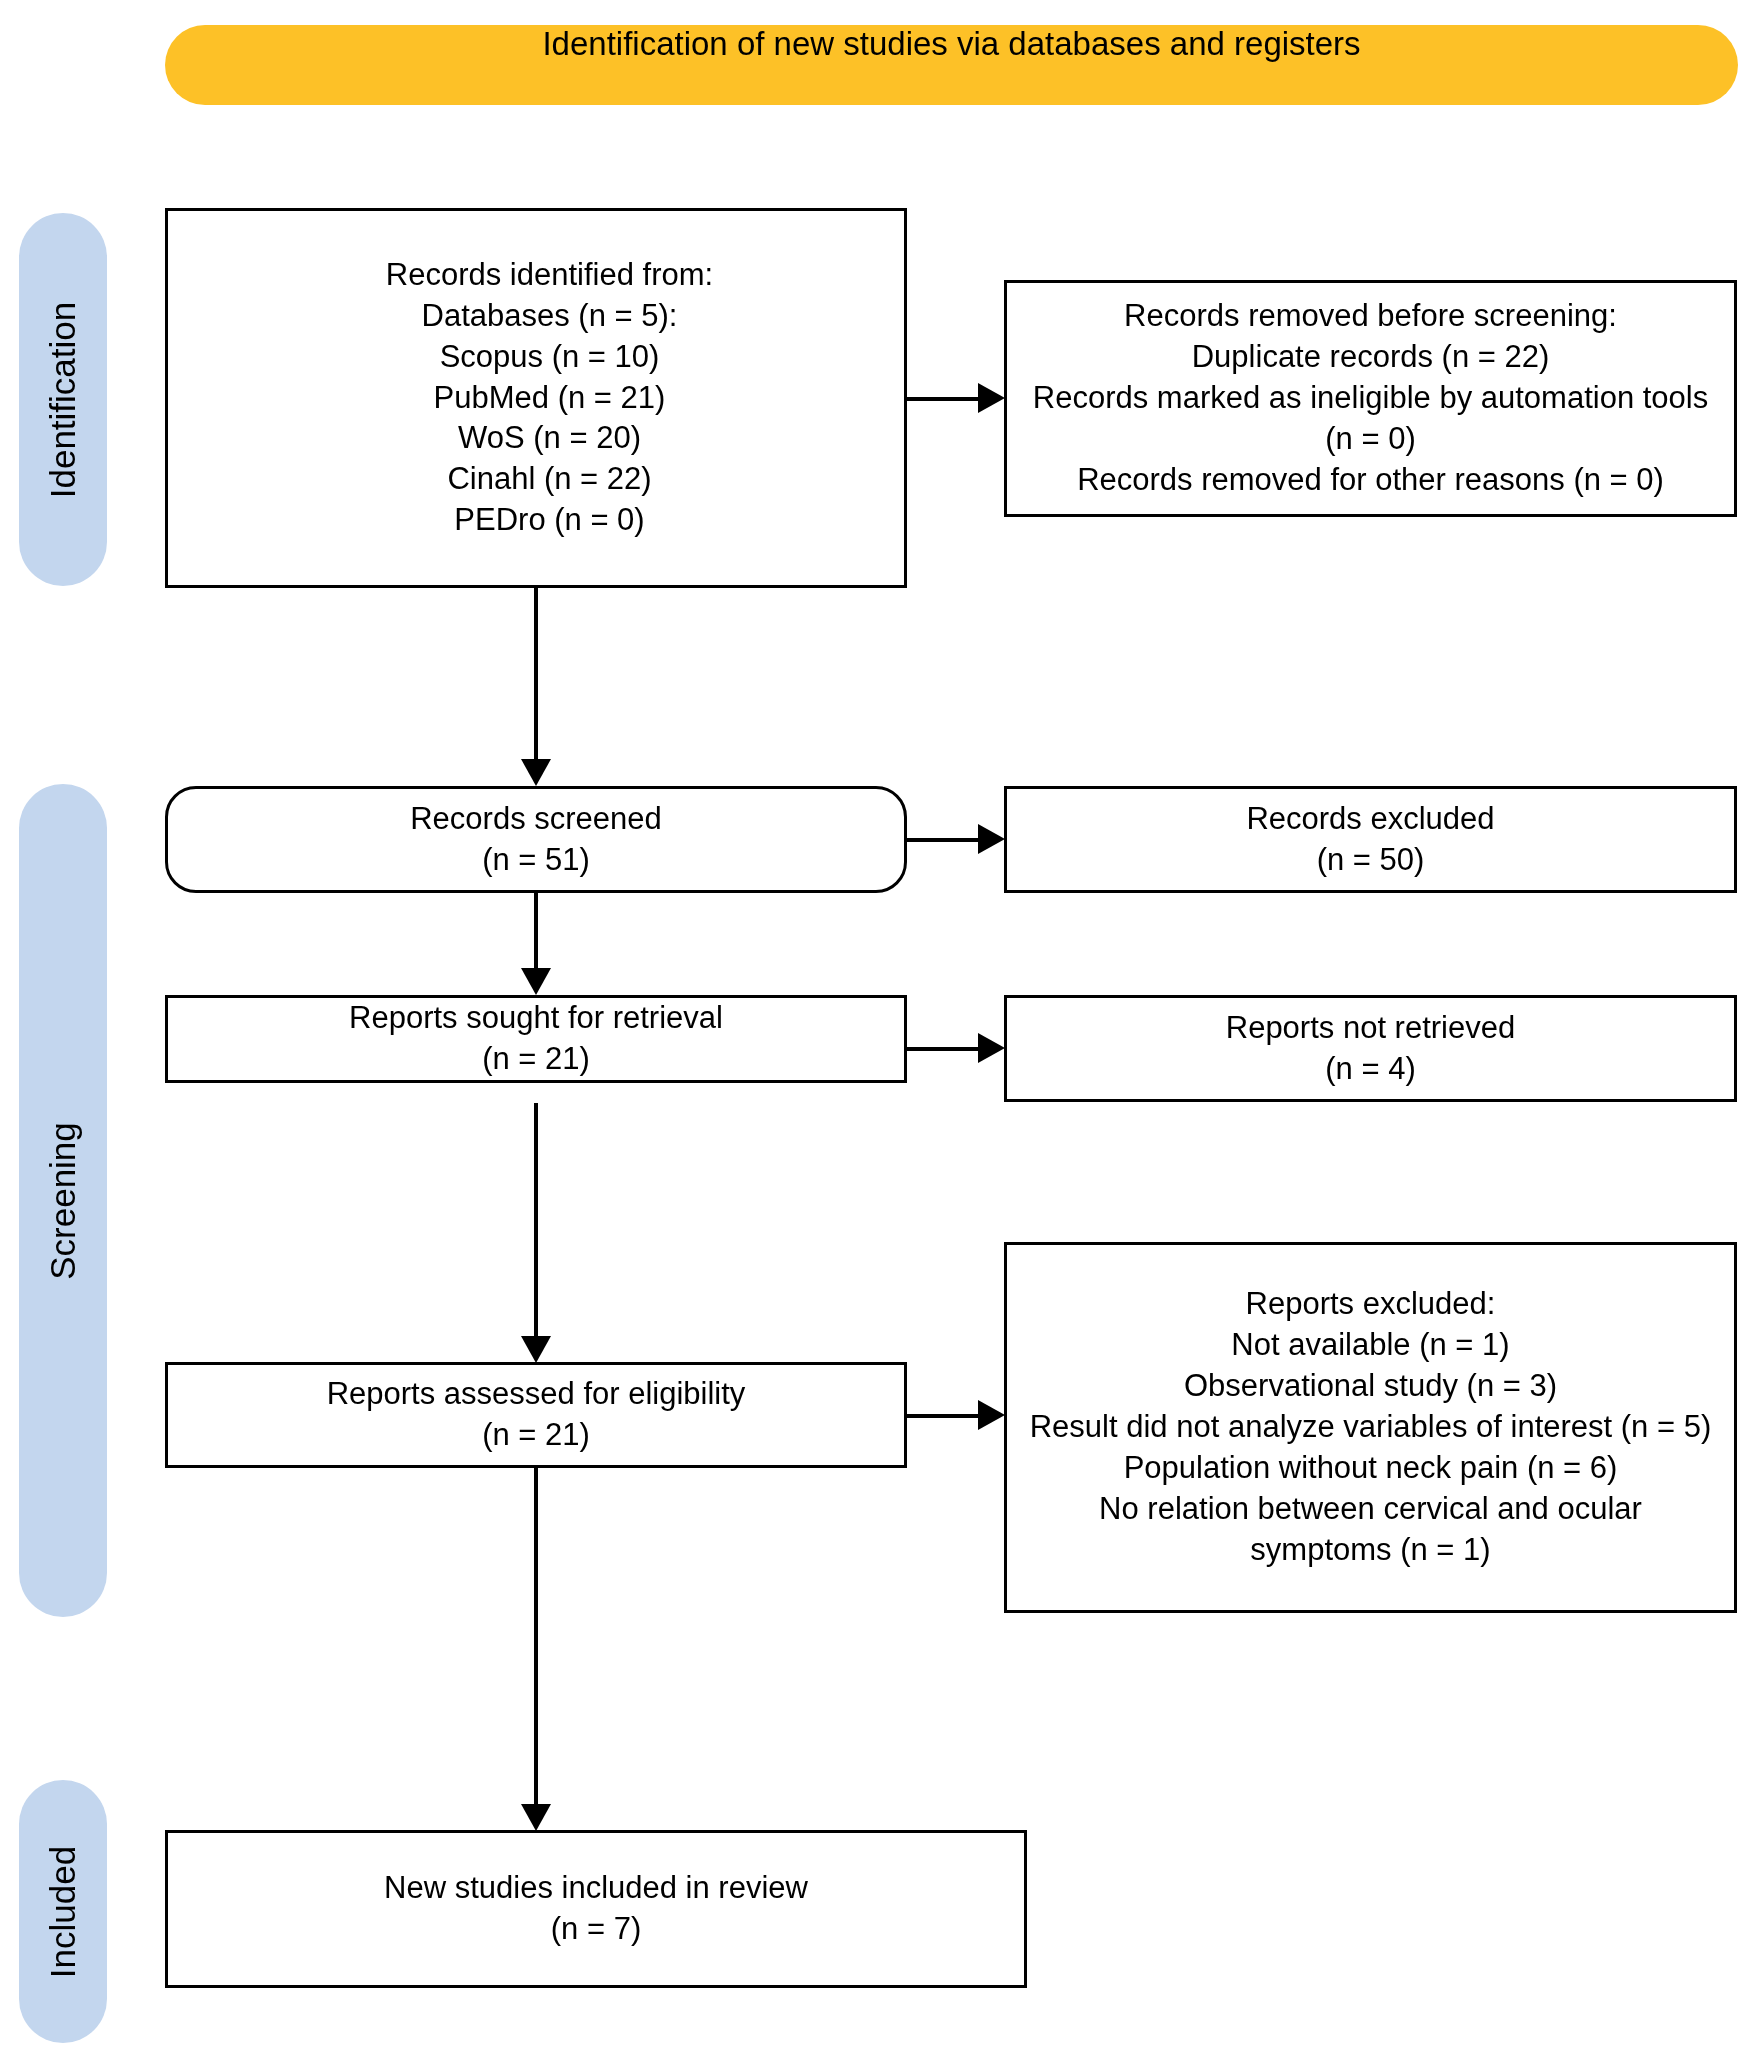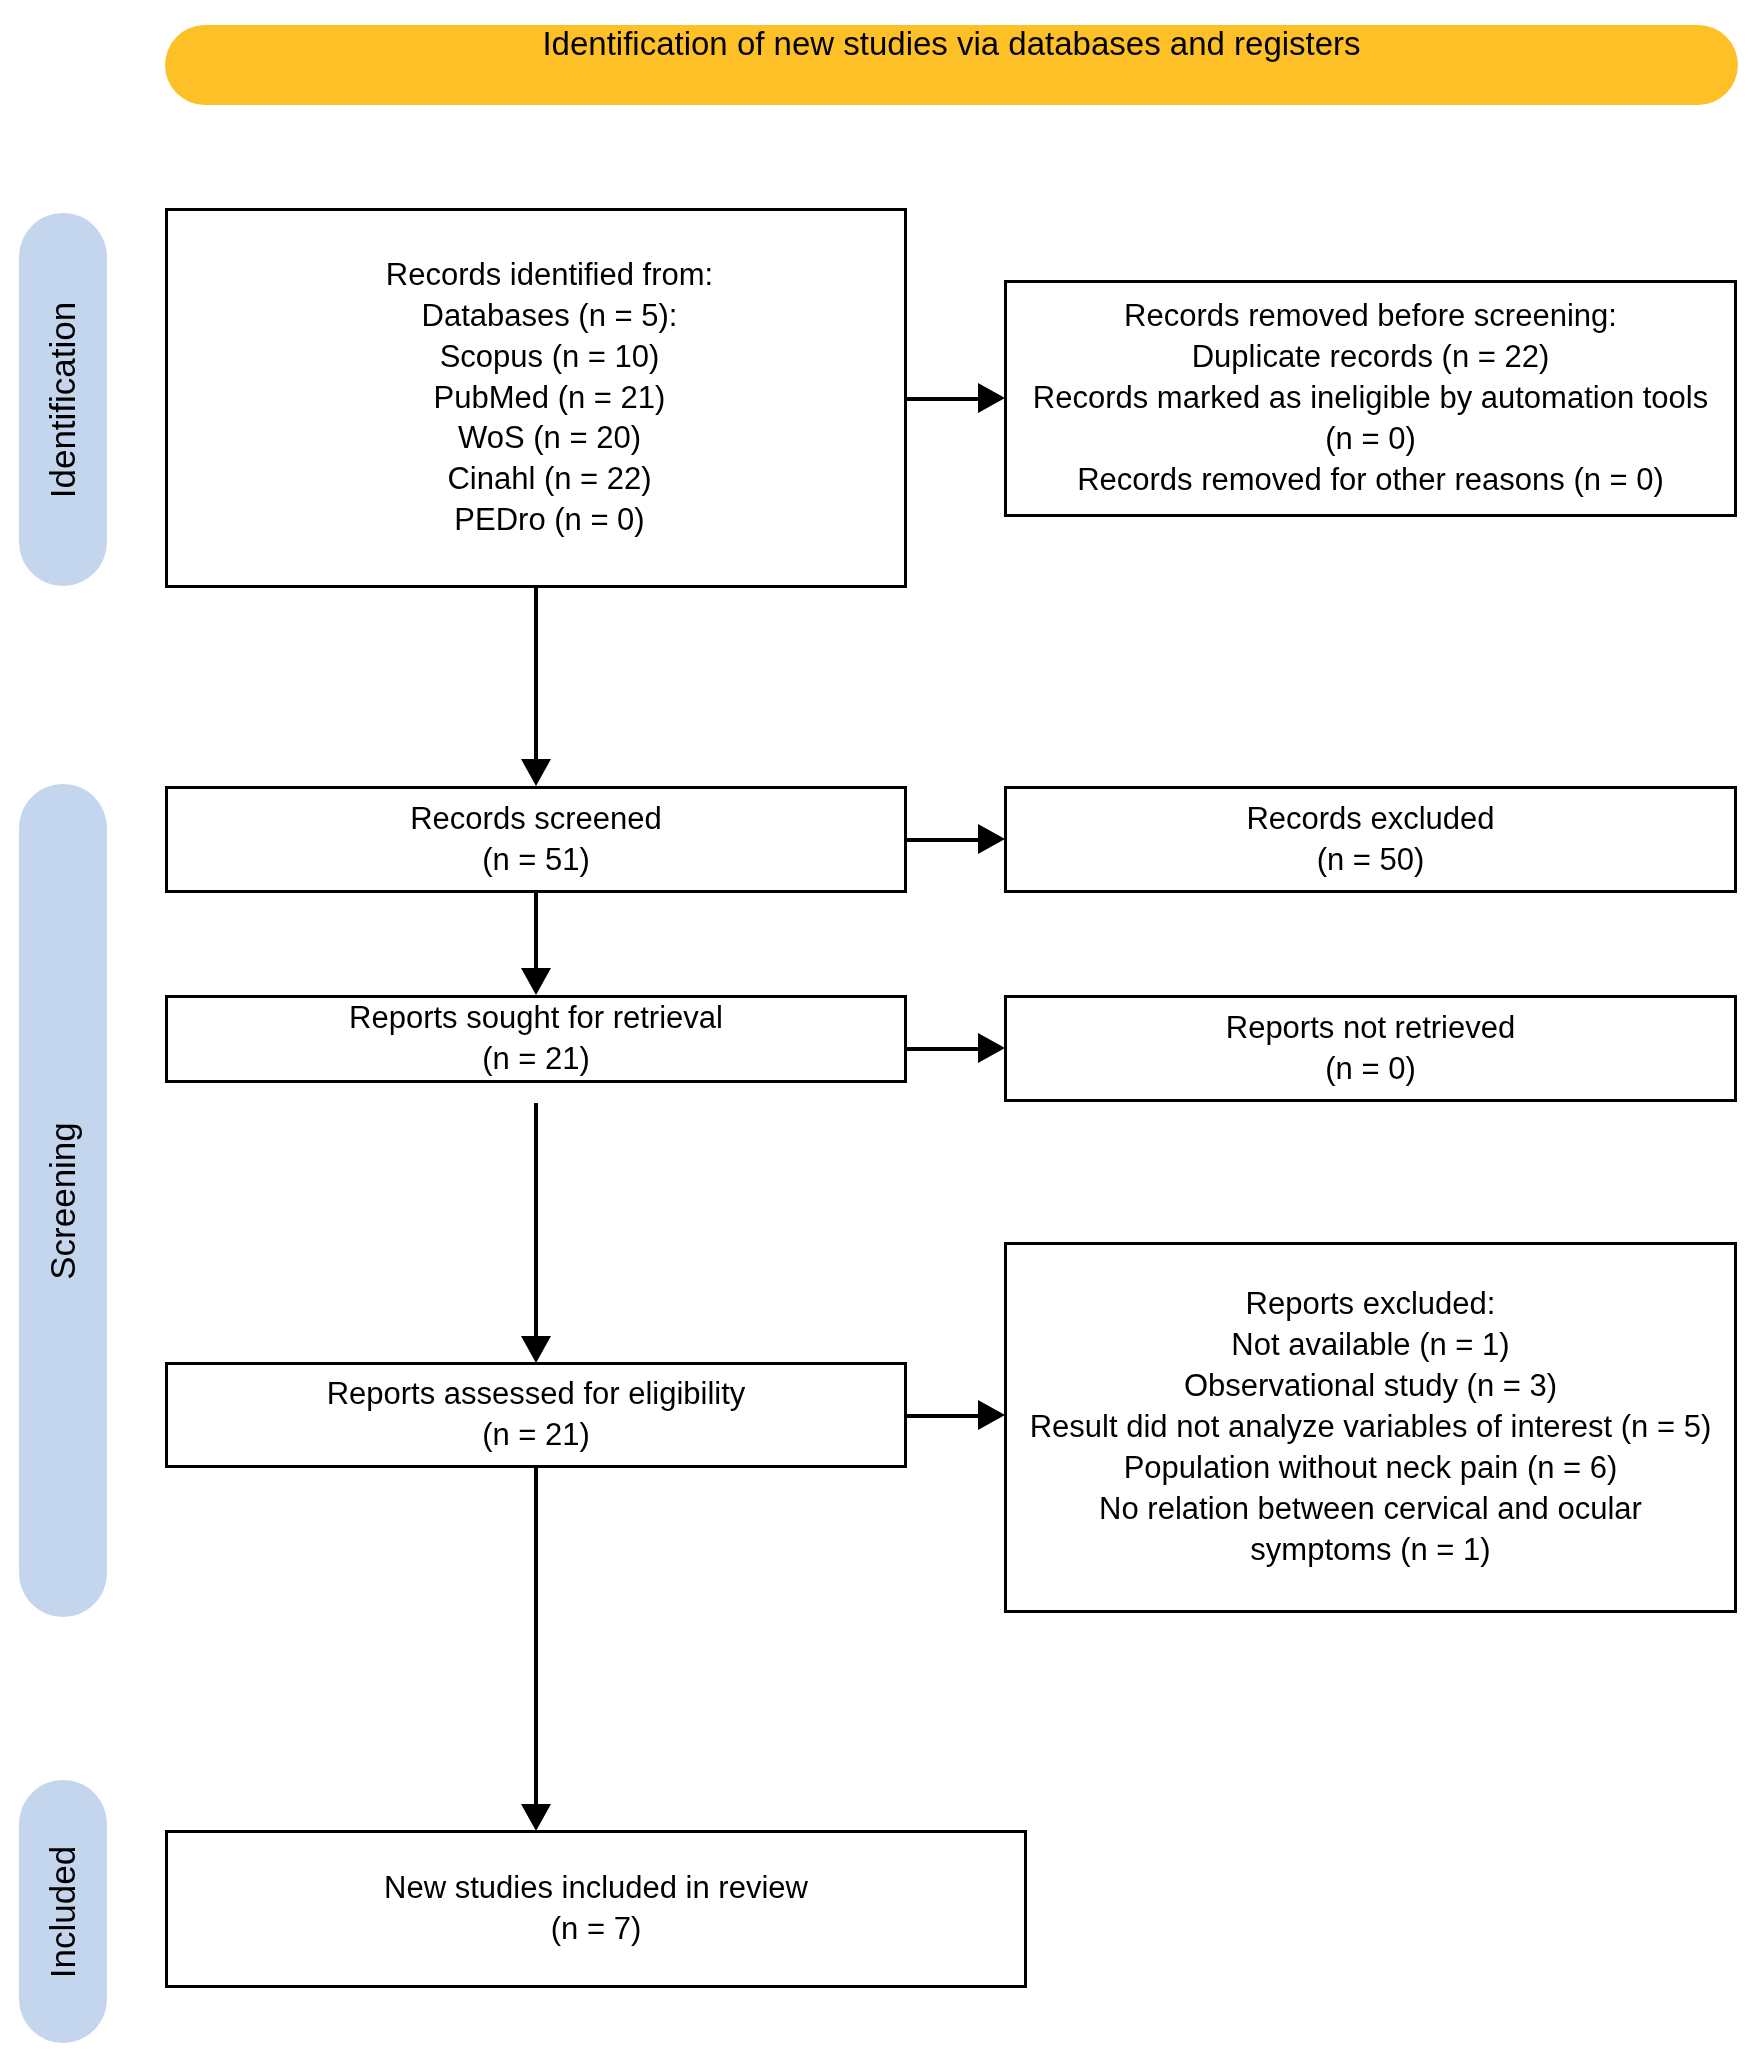--- a/index.html
+++ b/index.html
@@ -29,21 +29,21 @@
   #pill-screening{top:784px;height:833px;}
   #pill-included{top:1780px;height:263px;}
   .box{
     position:absolute;background:#ffffff;border:3.5px solid var(--box-border);
     box-sizing:border-box;display:flex;align-items:center;justify-content:center;
     text-align:center;font-size:31px;line-height:1.32;white-space:pre-line;
     padding:4.2px 21px;
   }
   #box-identified{left:165px;top:208px;width:742px;height:380px;padding-left:48px;}
   #box-removed{left:1004px;top:280px;width:733px;height:237px;}
-  #box-screened{left:165px;top:786px;width:742px;height:107px;}
+  #box-screened{left:165px;top:786px;width:742px;height:107px;border-radius:31px;}
   #box-excluded{left:1004px;top:786px;width:733px;height:107px;}
   #box-sought{left:165px;top:995px;width:742px;height:88px;}
   #box-notretrieved{left:1004px;top:995px;width:733px;height:107px;}
   #box-assessed{left:165px;top:1362px;width:742px;height:106px;}
   #box-reportsexcluded{left:1004px;top:1242px;width:733px;height:371px;}
   #box-newincluded{left:165px;top:1830px;width:862px;height:158px;}
   .shaft{position:absolute;background:var(--box-border);}
   .head-down{
     position:absolute;width:0;height:0;
     border-left:15px solid transparent;border-right:15px solid transparent;
@@ -103,21 +103,21 @@
 Duplicate records (n = 22)
 Records marked as ineligible by automation tools (n = 0)
 Records removed for other reasons (n = 0)</div>
   <div class="box" id="box-screened">Records screened
 (n = 51)</div>
   <div class="box" id="box-excluded">Records excluded
 (n = 50)</div>
   <div class="box" id="box-sought">Reports sought for retrieval
 (n = 21)</div>
   <div class="box" id="box-notretrieved">Reports not retrieved
-(n = 0)</div>
+(n = 4)</div>
   <div class="box" id="box-assessed">Reports assessed for eligibility
 (n = 21)</div>
   <div class="box" id="box-reportsexcluded">Reports excluded:
 Not available (n = 1)
 Observational study (n = 3)
 Result did not analyze variables of interest (n = 5)
 Population without neck pain (n = 6)
 No relation between cervical and ocular symptoms (n = 1)</div>
   <div class="box" id="box-newincluded">New studies included in review
 (n = 7)</div>

